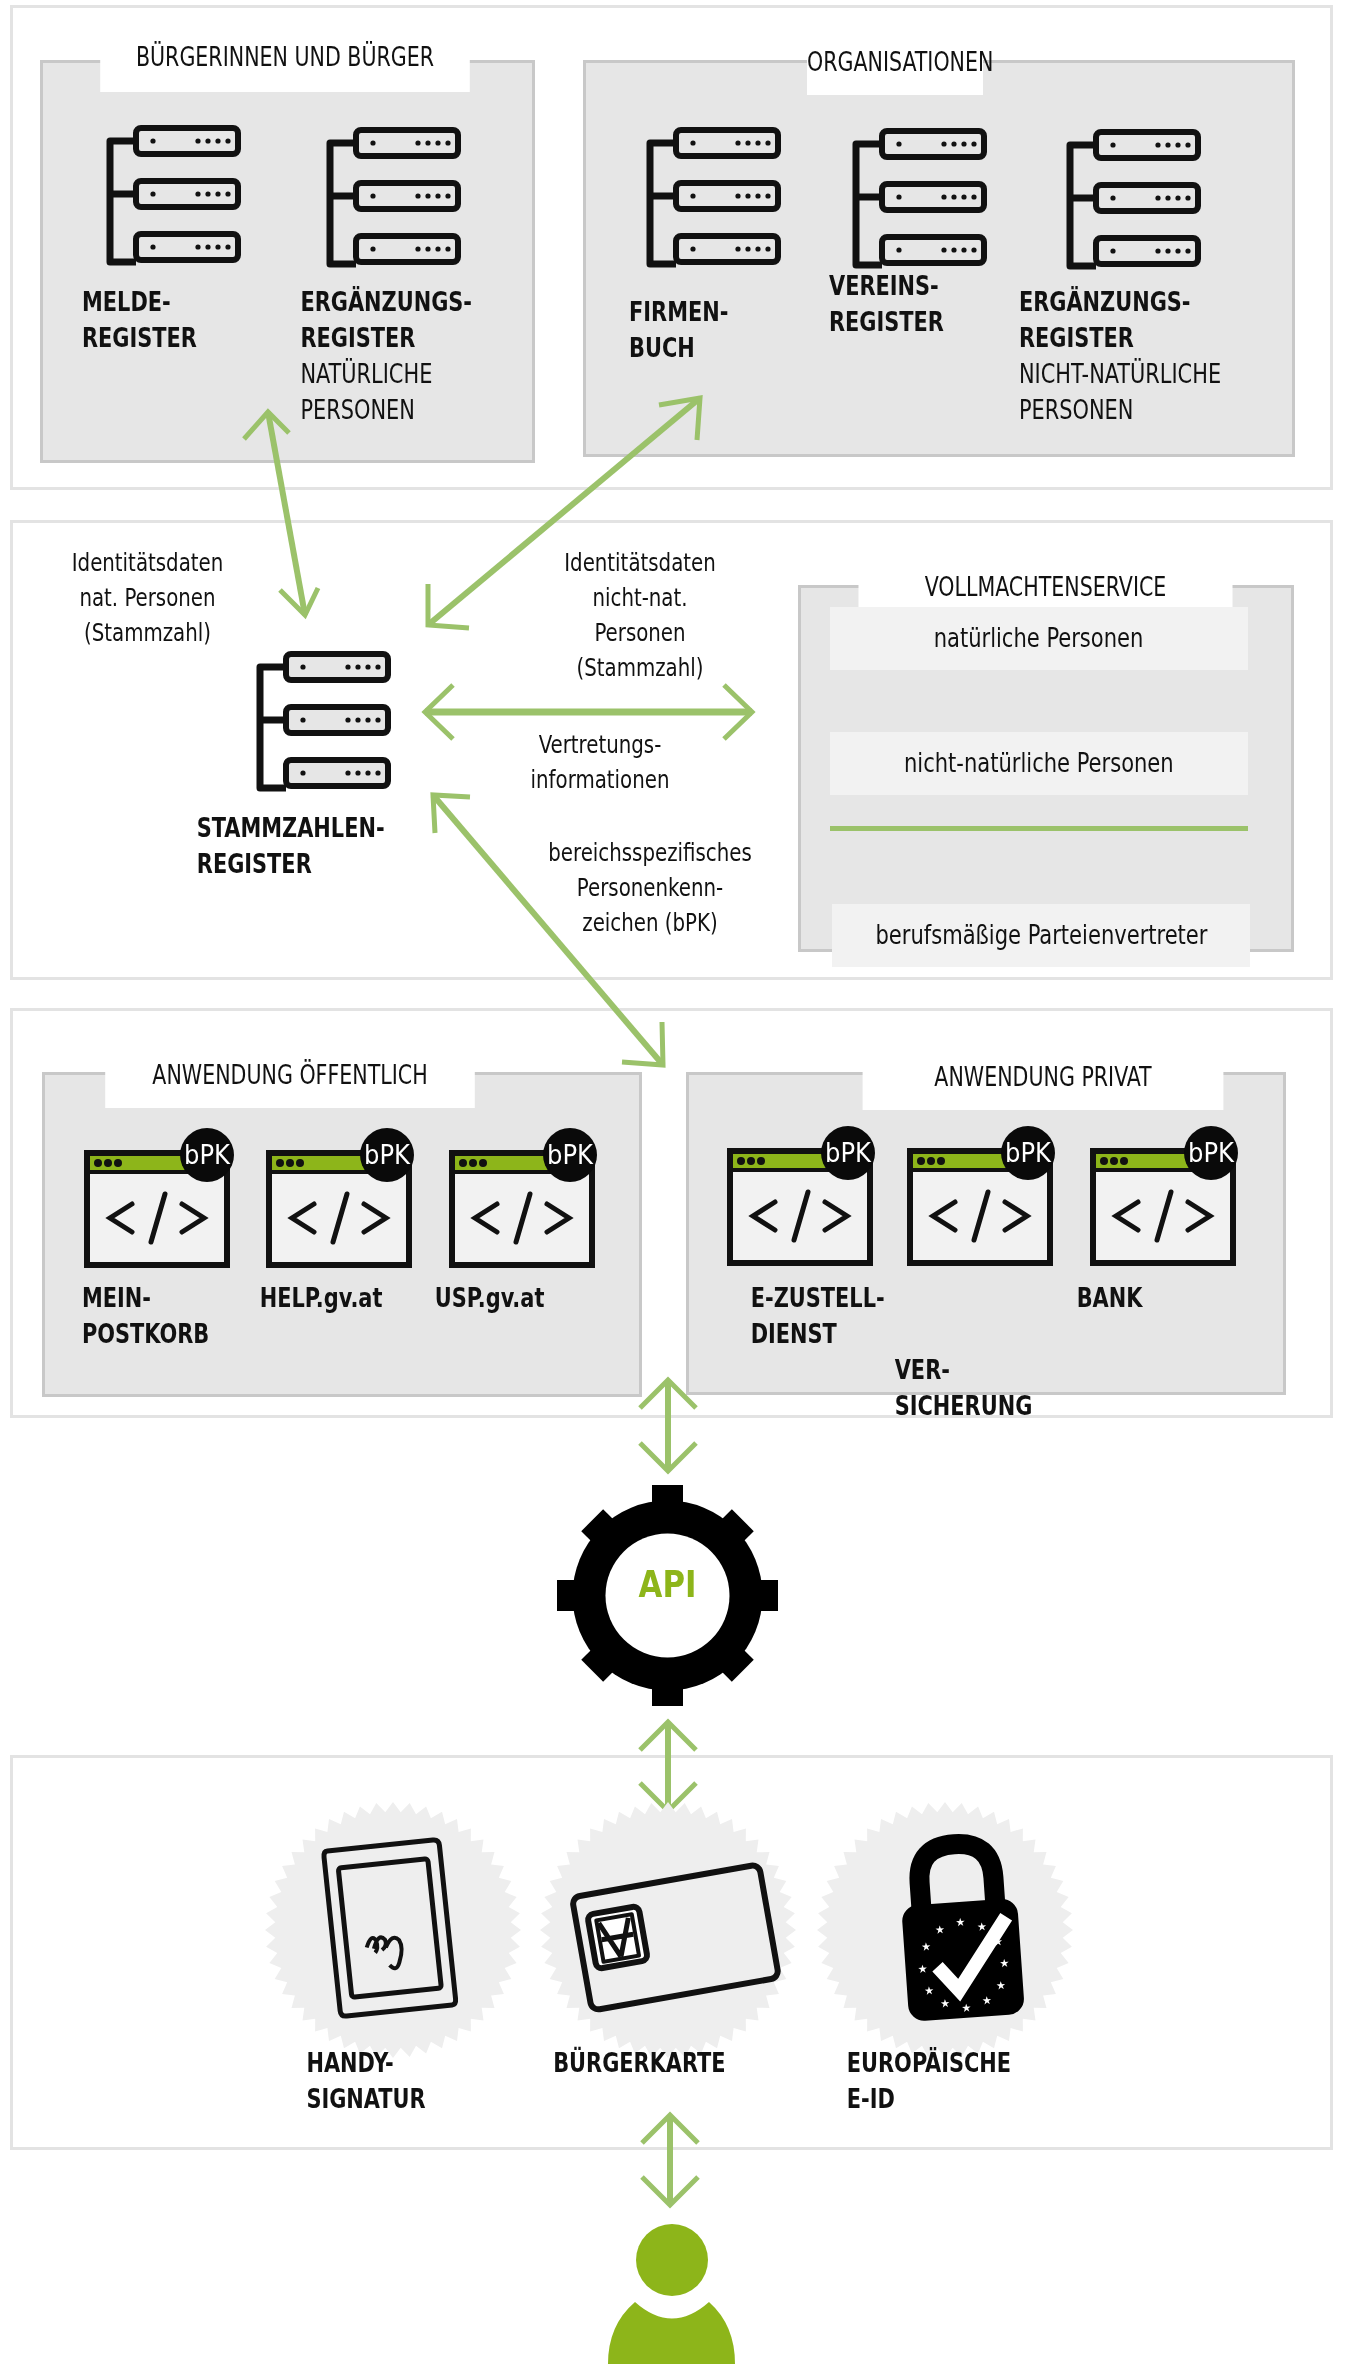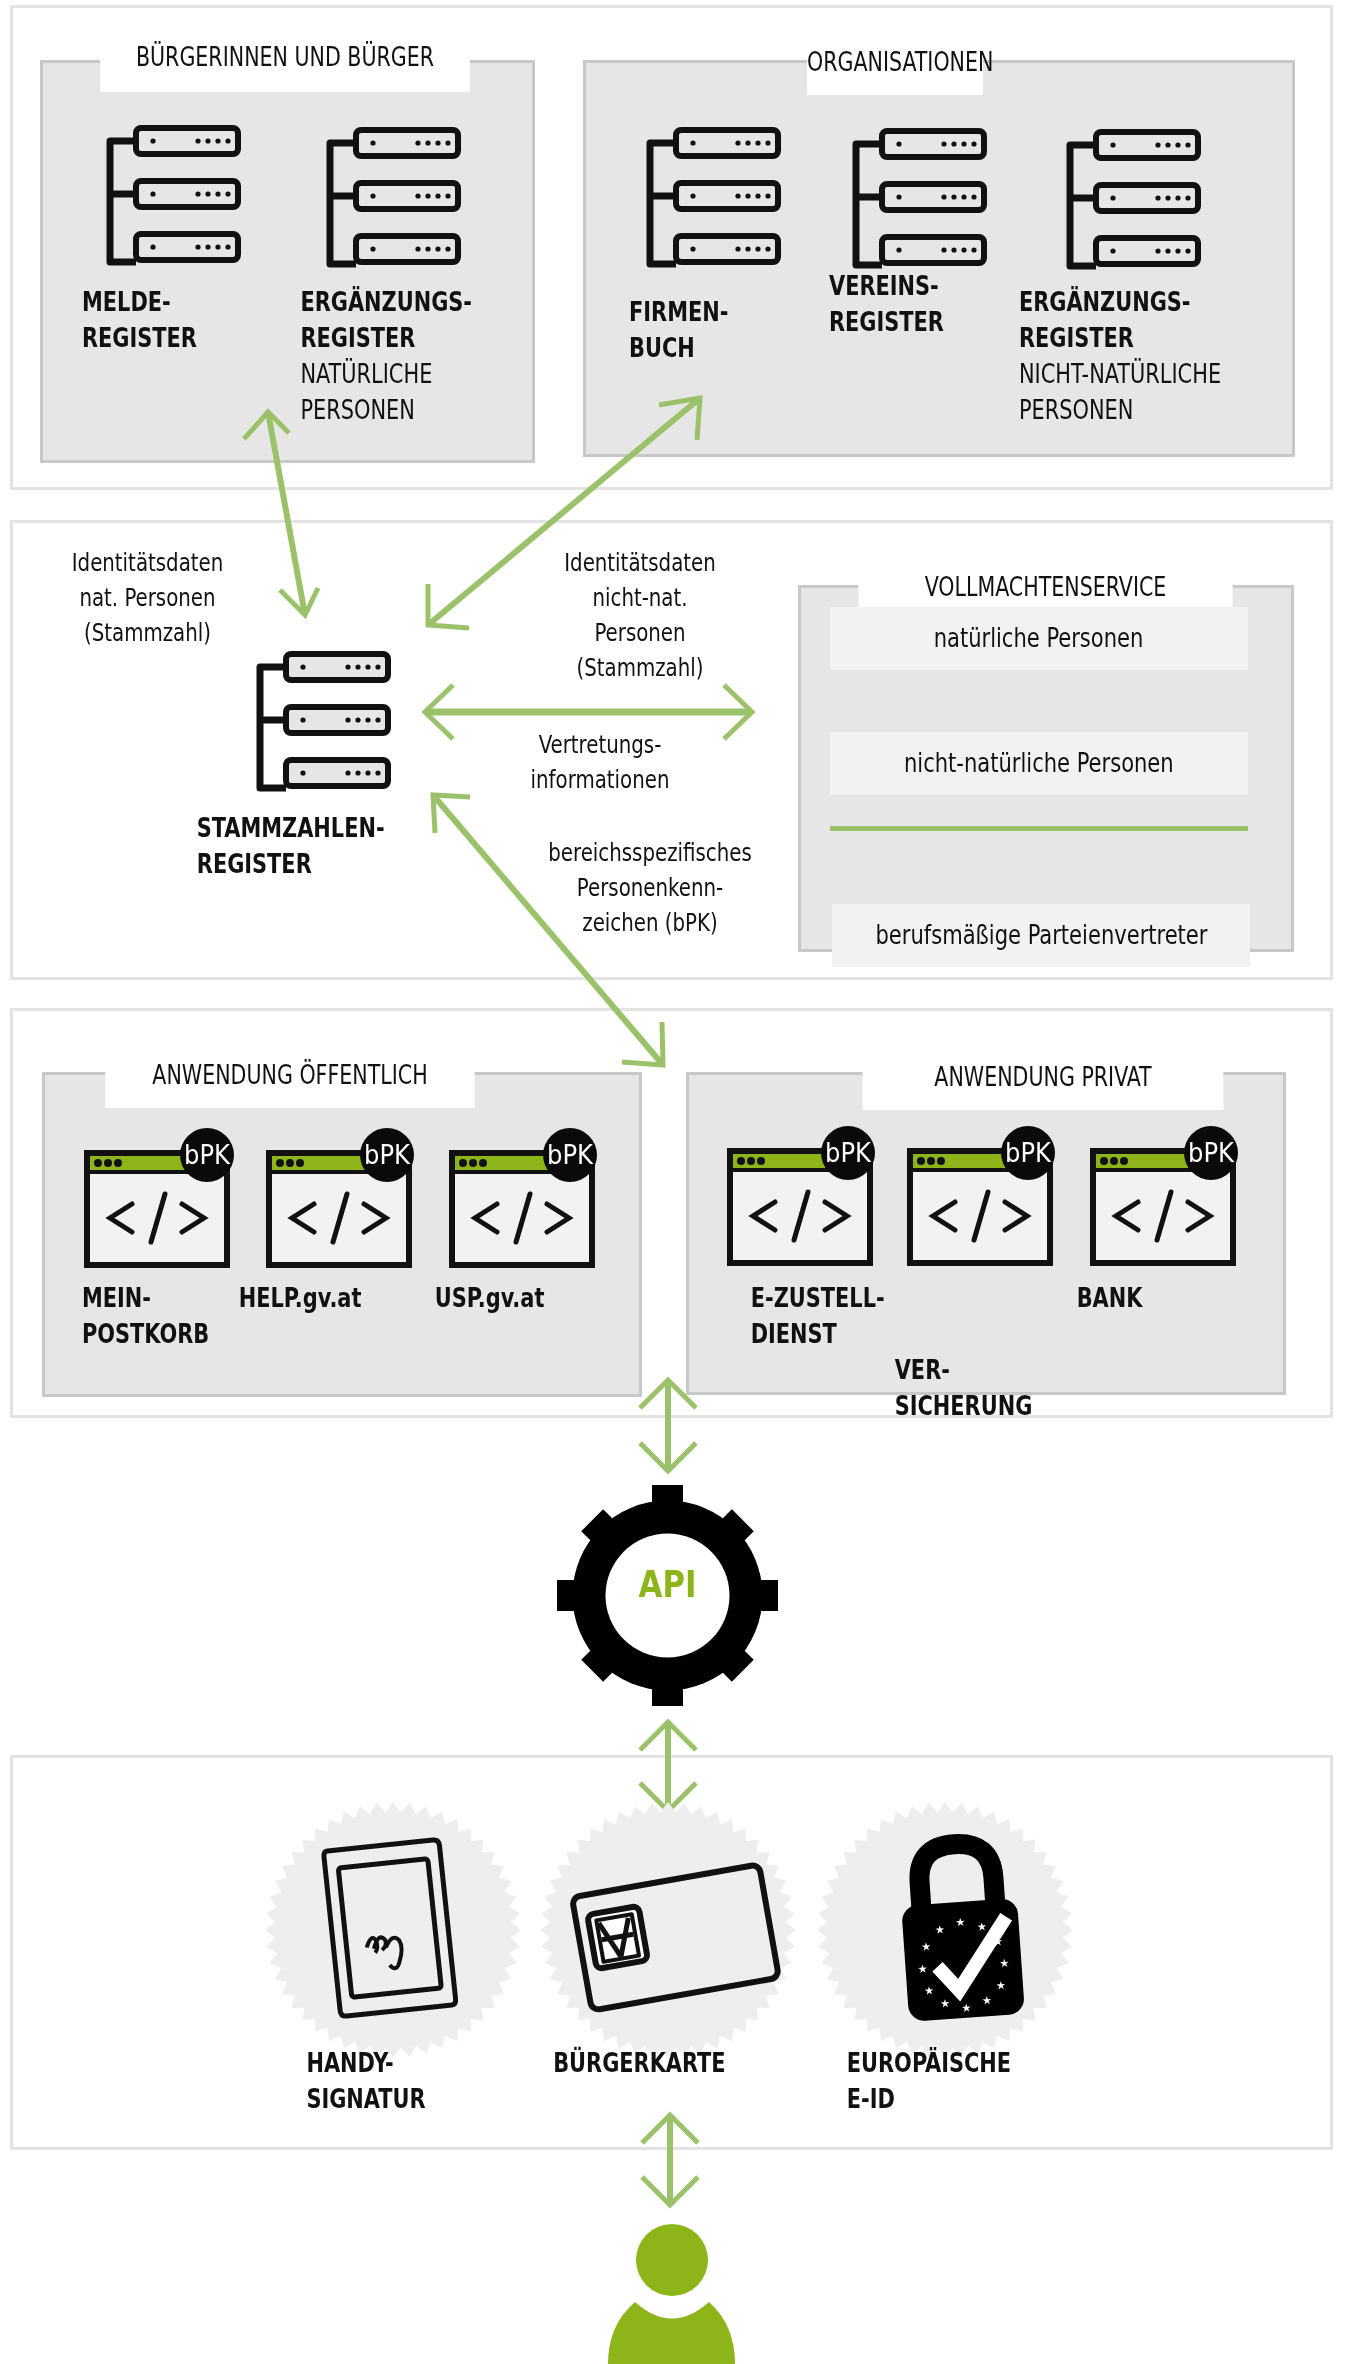--- a/index.html
+++ b/index.html
@@ -214,21 +214,21 @@
   <b>MEIN-</b>
   <b>POSTKORB</b>
 </div>
 
 <div class="abs" style="left:266px;top:1128px;width:170px;height:140px;z-index:2">
   <svg class="icon" style="left:0;top:22px" width="146" height="118">
       <use href="#webapp"></use>
     </svg>
   <div class="abs" style="left:94px;top:0;width:54px;height:54px;border-radius:50%;background:#0a0a0a;color:#fff;font-size:27px;line-height:54px;text-align:center;">bPK</div>
 </div>
-<div class="lbl" style="left:224px;top:1280px;width:210px;z-index:2">
+<div class="lbl" style="left:245px;top:1280px;width:210px;z-index:2">
   <b>HELP.gv.at</b>
 </div>
 
 <div class="abs" style="left:449px;top:1128px;width:170px;height:140px;z-index:2">
   <svg class="icon" style="left:0;top:22px" width="146" height="118">
       <use href="#webapp"></use>
     </svg>
   <div class="abs" style="left:94px;top:0;width:54px;height:54px;border-radius:50%;background:#0a0a0a;color:#fff;font-size:27px;line-height:54px;text-align:center;">bPK</div>
 </div>
 <div class="lbl" style="left:420px;top:1280px;width:210px;z-index:2">

